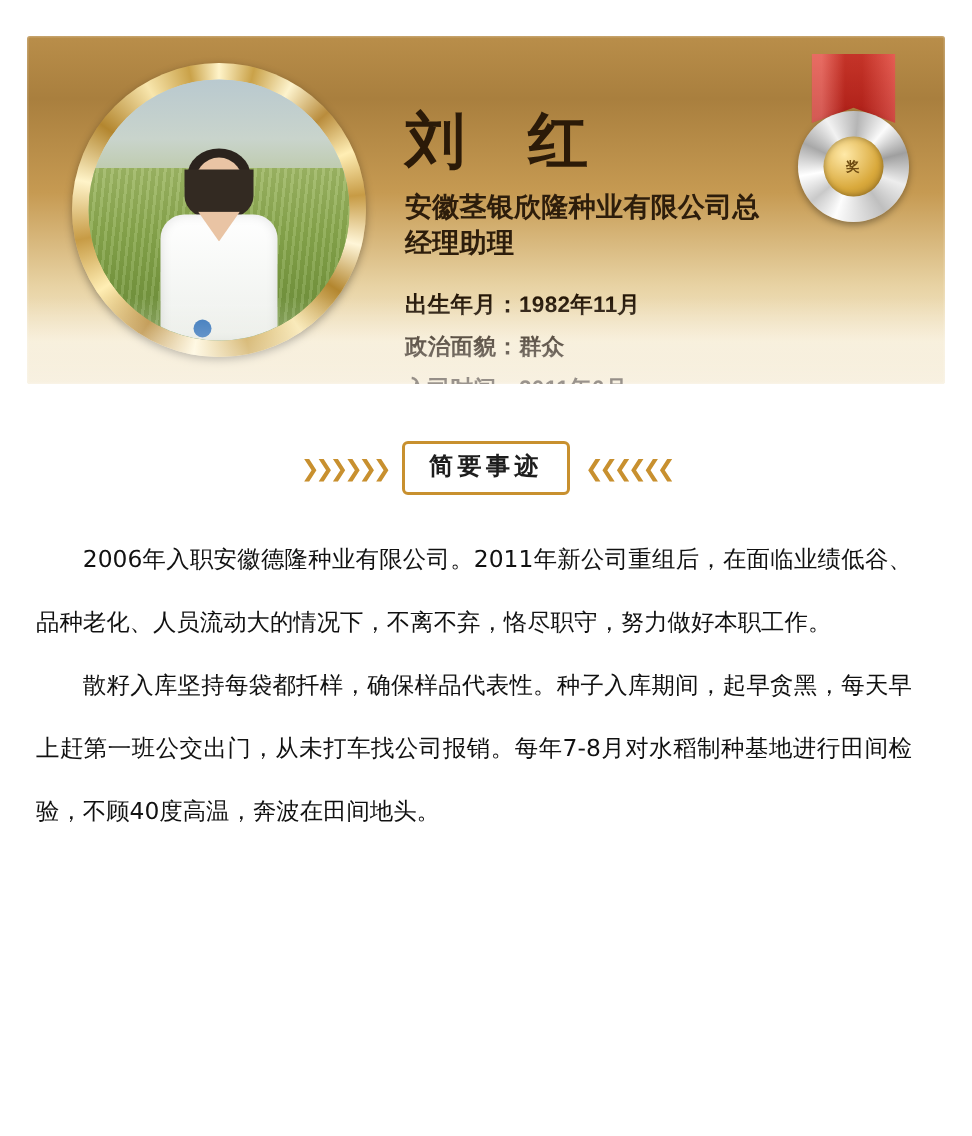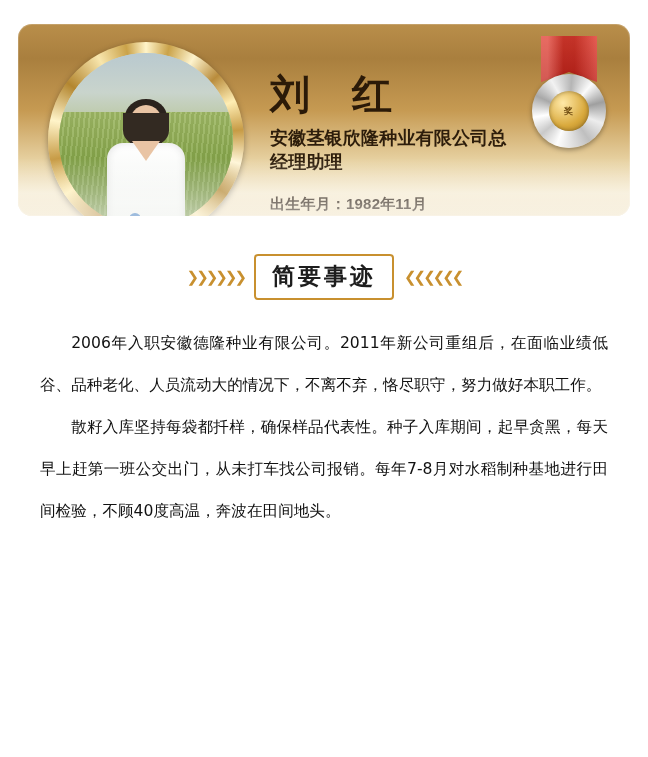--- a/index.html
+++ b/index.html
@@ -18,22 +18,22 @@
     position: relative;
     width: 648px;
     height: 757px;
     background: #ffffff;
   }
 
   
   .header {
     position: relative;
     margin: 24px 18px 0 18px;
-    height: 192px;
-    border-radius: 14px;
+    height: 232px;
+    border-radius: 2px;
     background: linear-gradient(180deg, #b98e4a 0%, #a97f3e 18%, #c69a52 45%, #e8d3a4 72%, #f5ead0 88%, #efe0bd 100%);
     box-shadow: inset 0 0 0 1px rgba(255,255,255,0.18);
     overflow: hidden;
   }
   .header::after {
     content: "";
     position: absolute;
     left: 0; right: 0; bottom: 0;
     height: 58px;
     background: linear-gradient(180deg, rgba(255,255,255,0) 0%, rgba(255,255,255,0.55) 100%);
@@ -252,31 +252,31 @@
     color: #c8902f;
     letter-spacing: -3px;
     font-family: "DejaVu Sans", sans-serif;
   }
   .chev.left { color: #c8902f; }
   .chev.right { color: #c8902f; }
   .title-box {
     border: 2px solid #c8902f;
     border-radius: 4px;
     padding: 5px 16px 6px 16px;
-    font-size: 23px;
+    font-size: 16px;
     font-weight: bold;
     color: #1d1d1d;
     letter-spacing: 3px;
     font-family: "DejaVu Sans", "Liberation Sans", sans-serif;
     background: #ffffff;
   }
 
   
   .body-text {
-    margin: 22px 40px 0 40px;
+    margin: 22px 40px 0 24px;
     font-family: "DejaVu Sans", "Liberation Sans", sans-serif;
     font-size: 15.6px;
     color: #111111;
     line-height: 42px;
     text-align: justify;
     text-justify: inter-ideograph;
   }
   .body-text p {
     margin: 0 0 0 0;
     text-indent: 2em;

